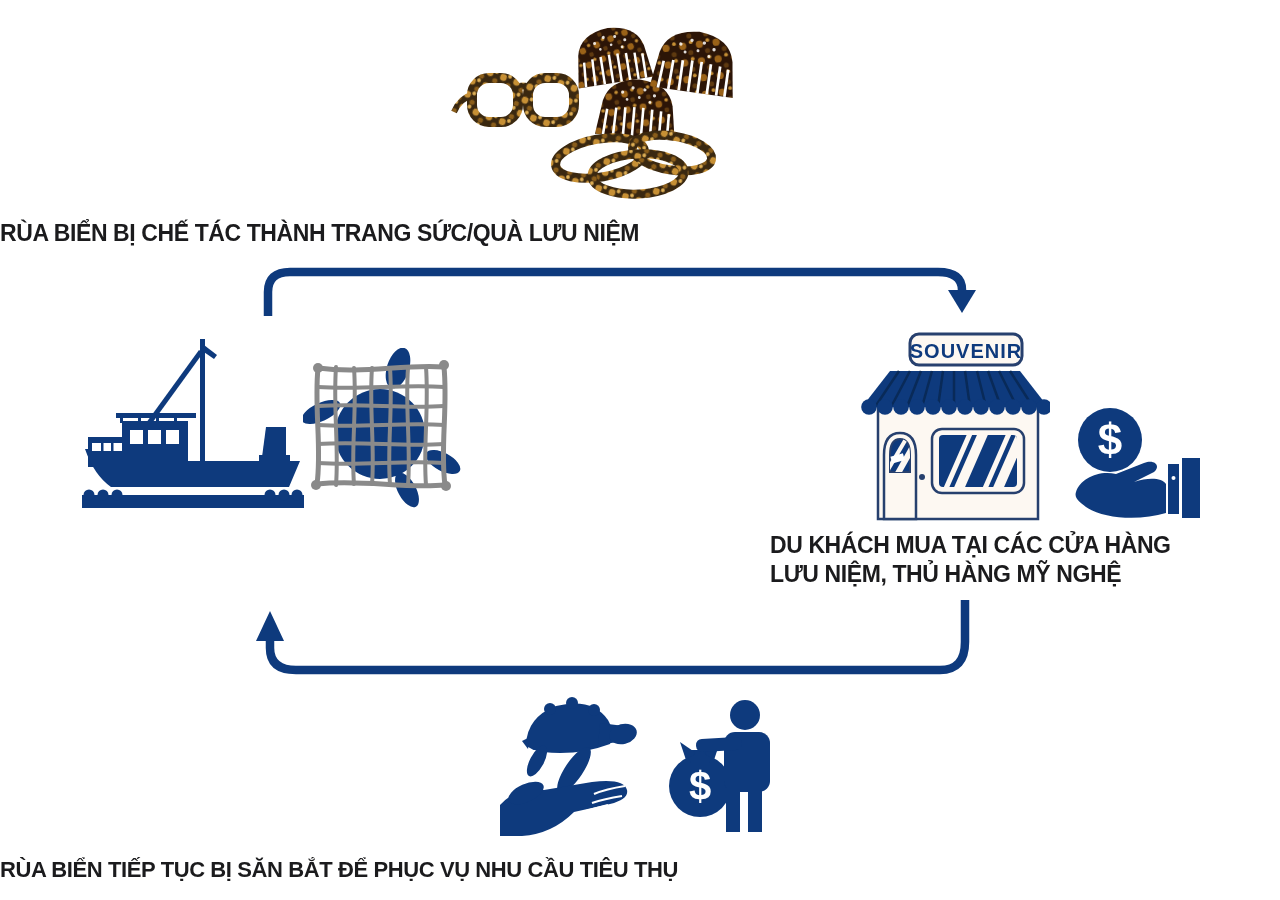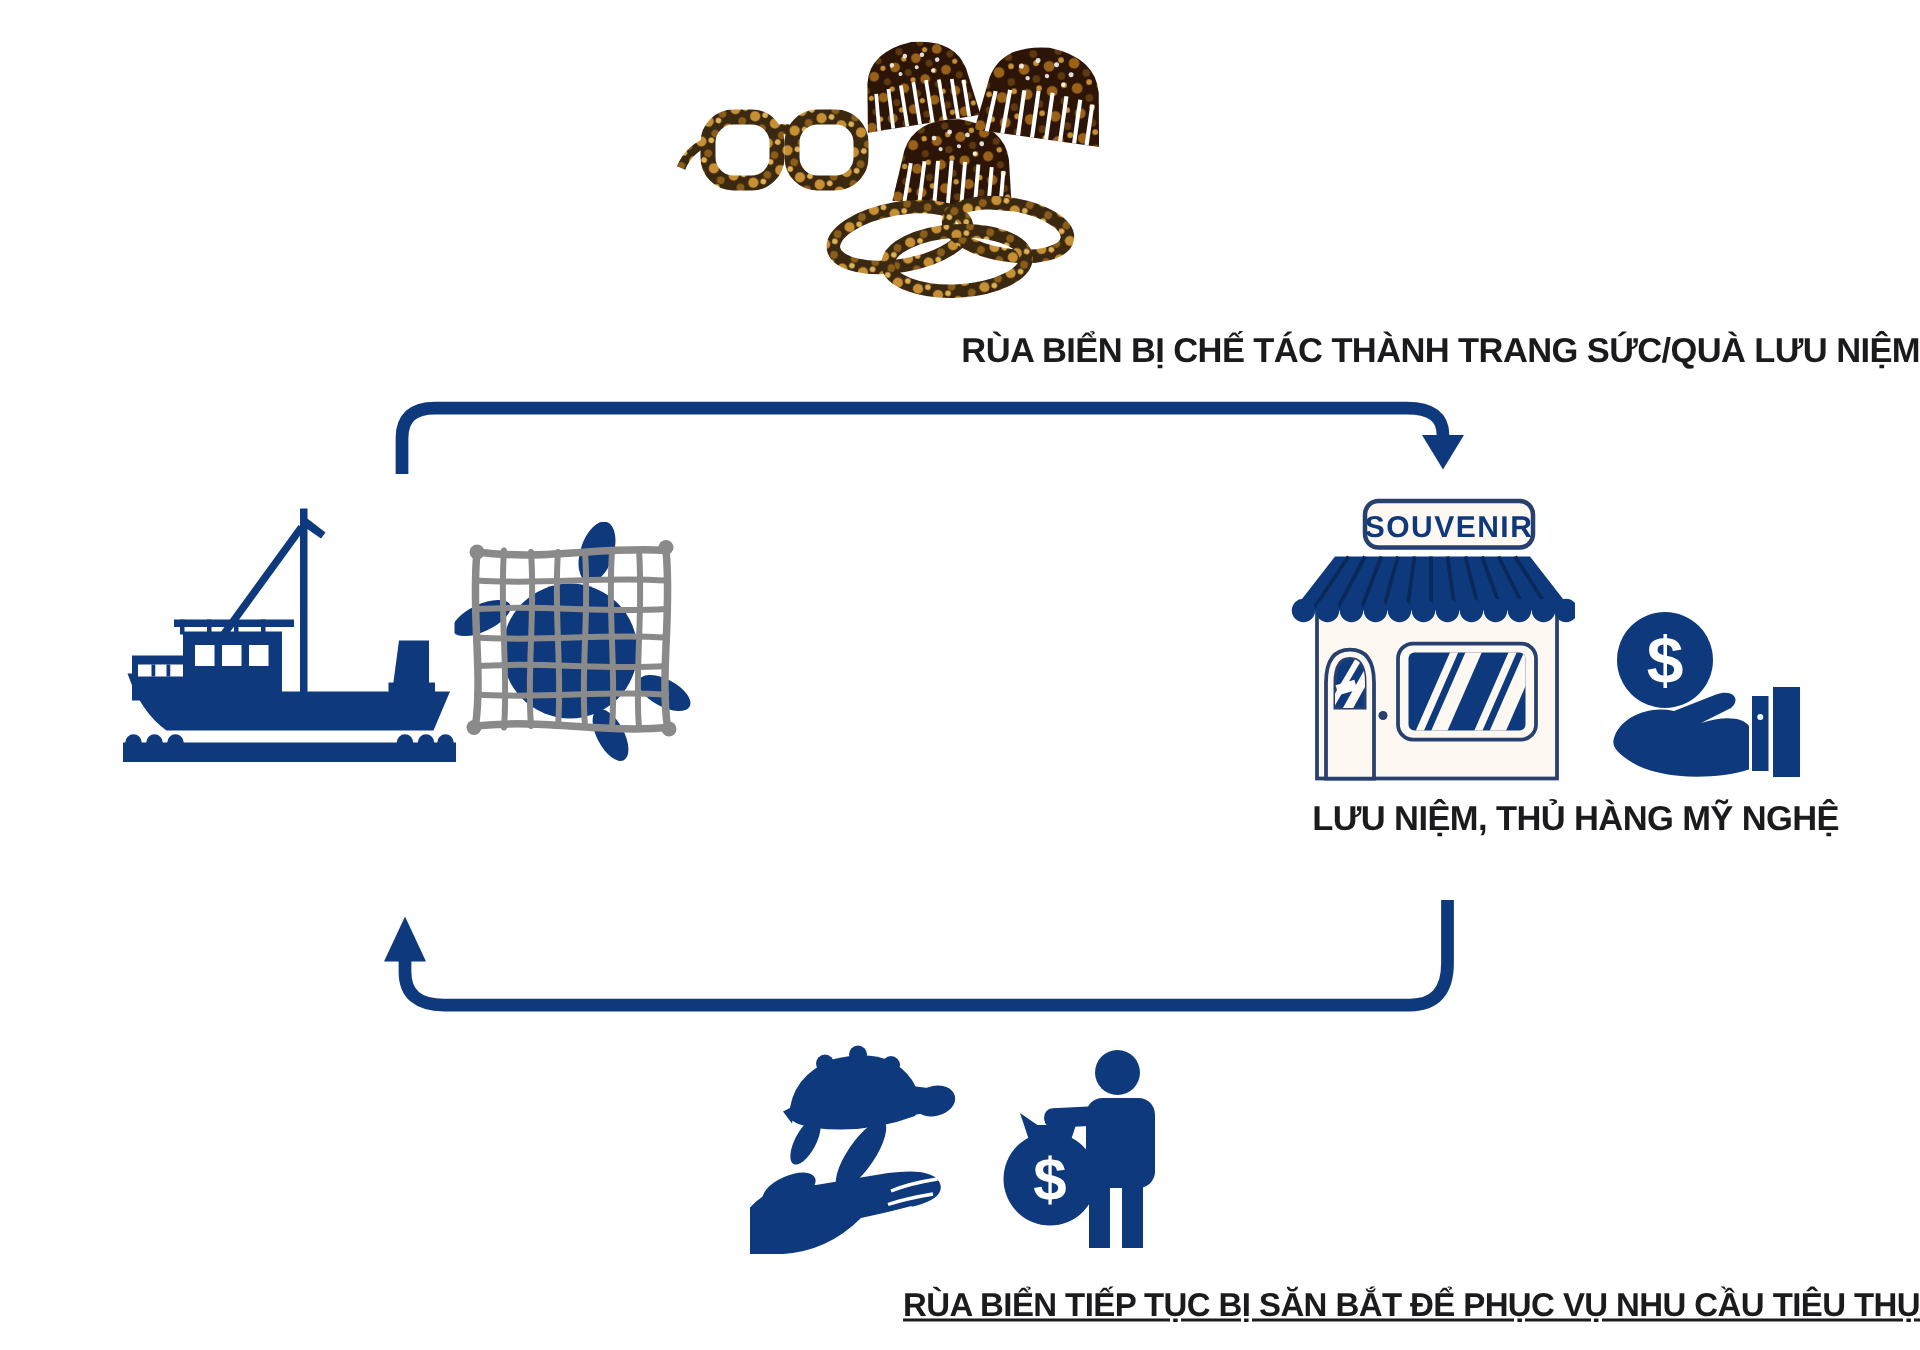--- a/index.html
+++ b/index.html
@@ -12,29 +12,29 @@
   }
   *{margin:0;padding:0;box-sizing:border-box;}
   html,body{width:1280px;height:900px;background:#ffffff;overflow:hidden;
     font-family:"Liberation Sans", sans-serif;}
   .stage{position:relative;width:1280px;height:900px;background:#fff;}
   .abs{position:absolute;}
   .label{
     position:absolute;
     font-weight:700;
     color:var(--txt);
-    text-align:right;
+    text-align:left;
     letter-spacing:-0.4px;
     line-height:1.25;
     white-space:nowrap;
   }
   #label-top{top:219px;left:0;width:1280px;font-size:23px;}
   #label-left{top:553px;left:120px;width:300px;font-size:23px;}
   #label-right{top:531px;left:770px;width:456px;font-size:23px;line-height:29px;white-space:normal;}
-  #label-bottom{top:856px;left:0;width:1280px;font-size:22px;text-decoration:underline;}
+  #label-bottom{top:856px;left:0;width:1280px;font-size:22px;}
   svg{display:block;}
   text.sign{fill:var(--navy);font-family:"Liberation Sans",sans-serif;font-weight:700;}
 </style>
 </head>
 <body>
 
 <div class="stage">
 
   <svg class="abs" style="left:0;top:0" width="1280" height="900" viewBox="0 0 1280 900">
     <g>
@@ -259,20 +259,21 @@
     <g fill="#0e3a7d">
       <path d="M6,86 C10,73 28,64 46,68 L74,57 C85,53 91,60 84,66 L64,76 C79,71 92,72 96,78
                L96,107 C70,115 33,113 16,101 C9,96 4,92 6,86 Z"></path>
       <rect x="98" y="58" width="11" height="50"></rect>
       <rect x="112" y="52" width="18" height="60"></rect>
       <circle cx="103.5" cy="72" r="2" fill="#ffffff"></circle>
     </g>
   </svg>
 
   <div class="label" id="label-right">
+    <div>DU KHÁCH MUA TẠI CÁC CỬA HÀNG</div>
     <div>LƯU NIỆM, THỦ HÀNG MỸ NGHỆ</div>
   </div>
 
   <svg class="abs" style="left:498px;top:693px" width="150" height="150" viewBox="0 0 150 150">
     <g fill="#0e3a7d">
       <path d="M28,52 Q29,24 58,13 Q94,4 110,27 Q118,40 112,51 Q80,63 45,59 Q32,57 28,52 Z"></path>
       <circle cx="52" cy="16" r="6"></circle>
         <circle cx="74" cy="10" r="6"></circle>
         <circle cx="96" cy="17" r="6"></circle>
       <polygon points="102,30 126,33 126,48 100,52"></polygon>

